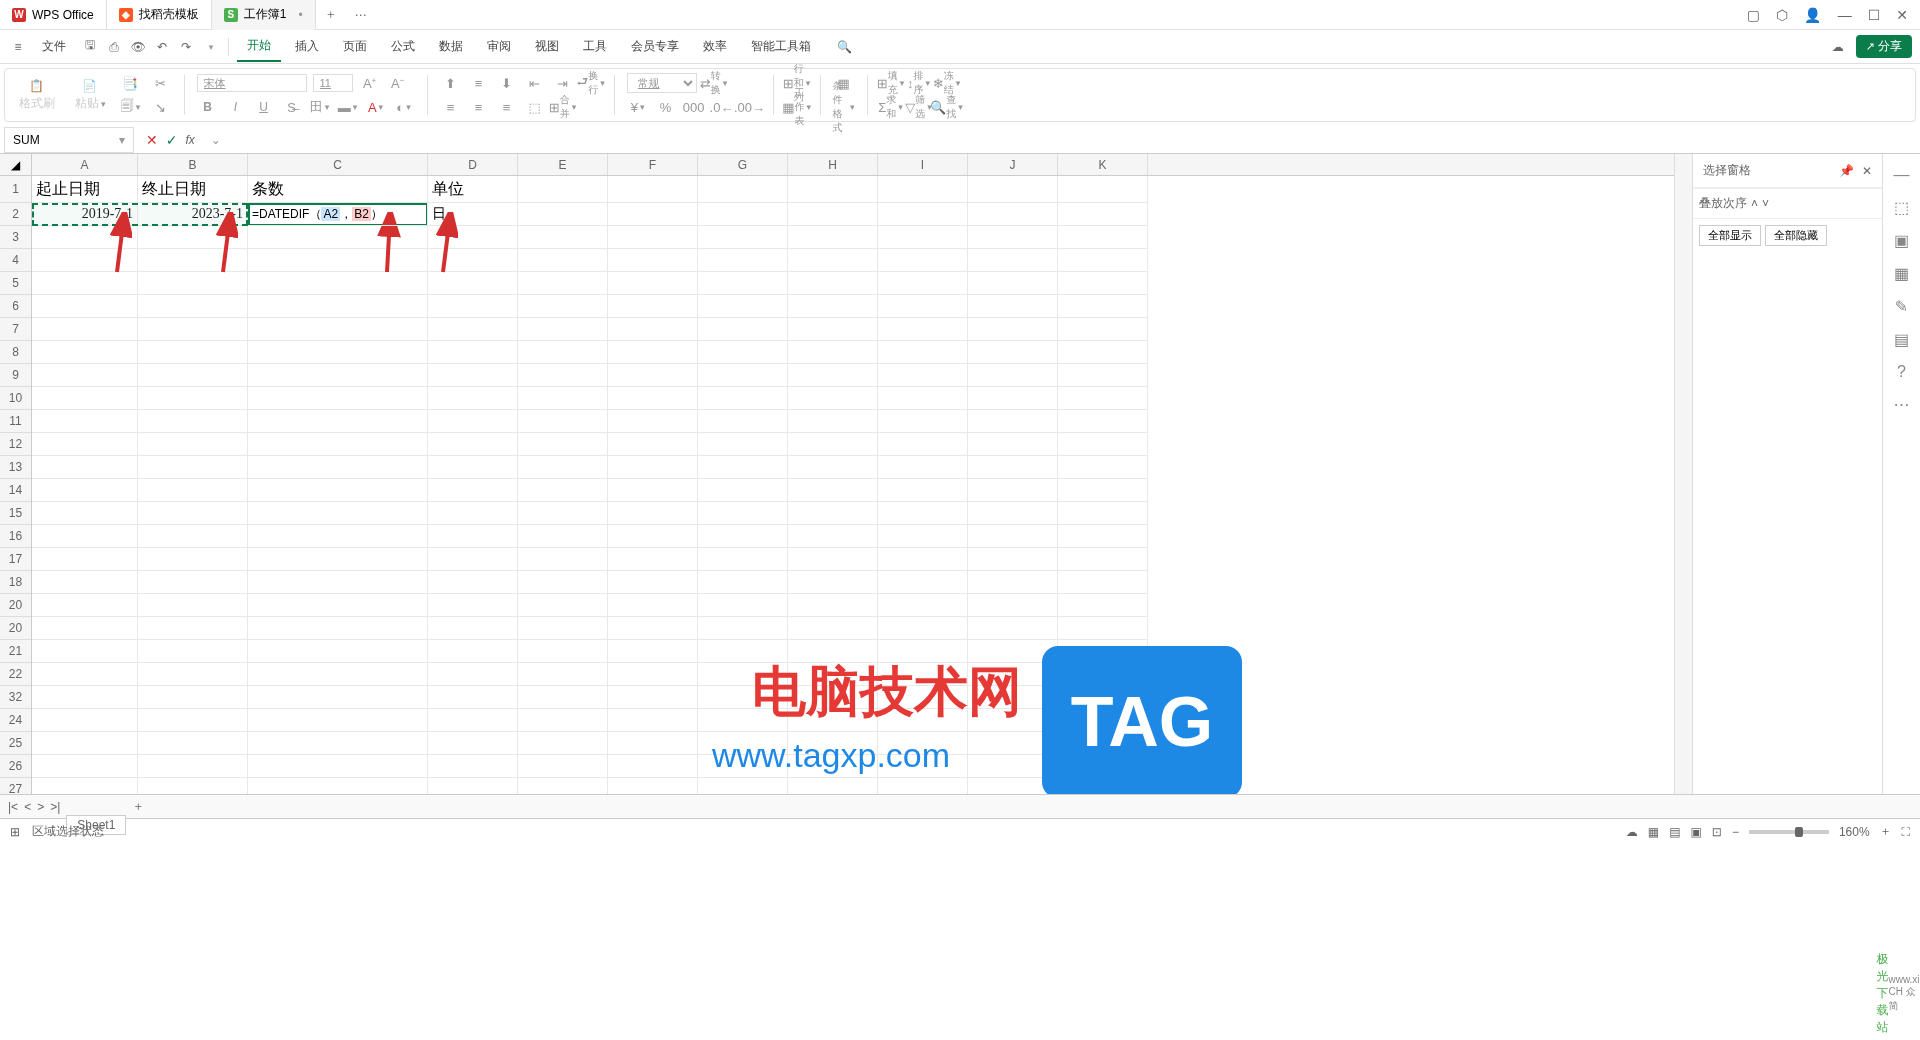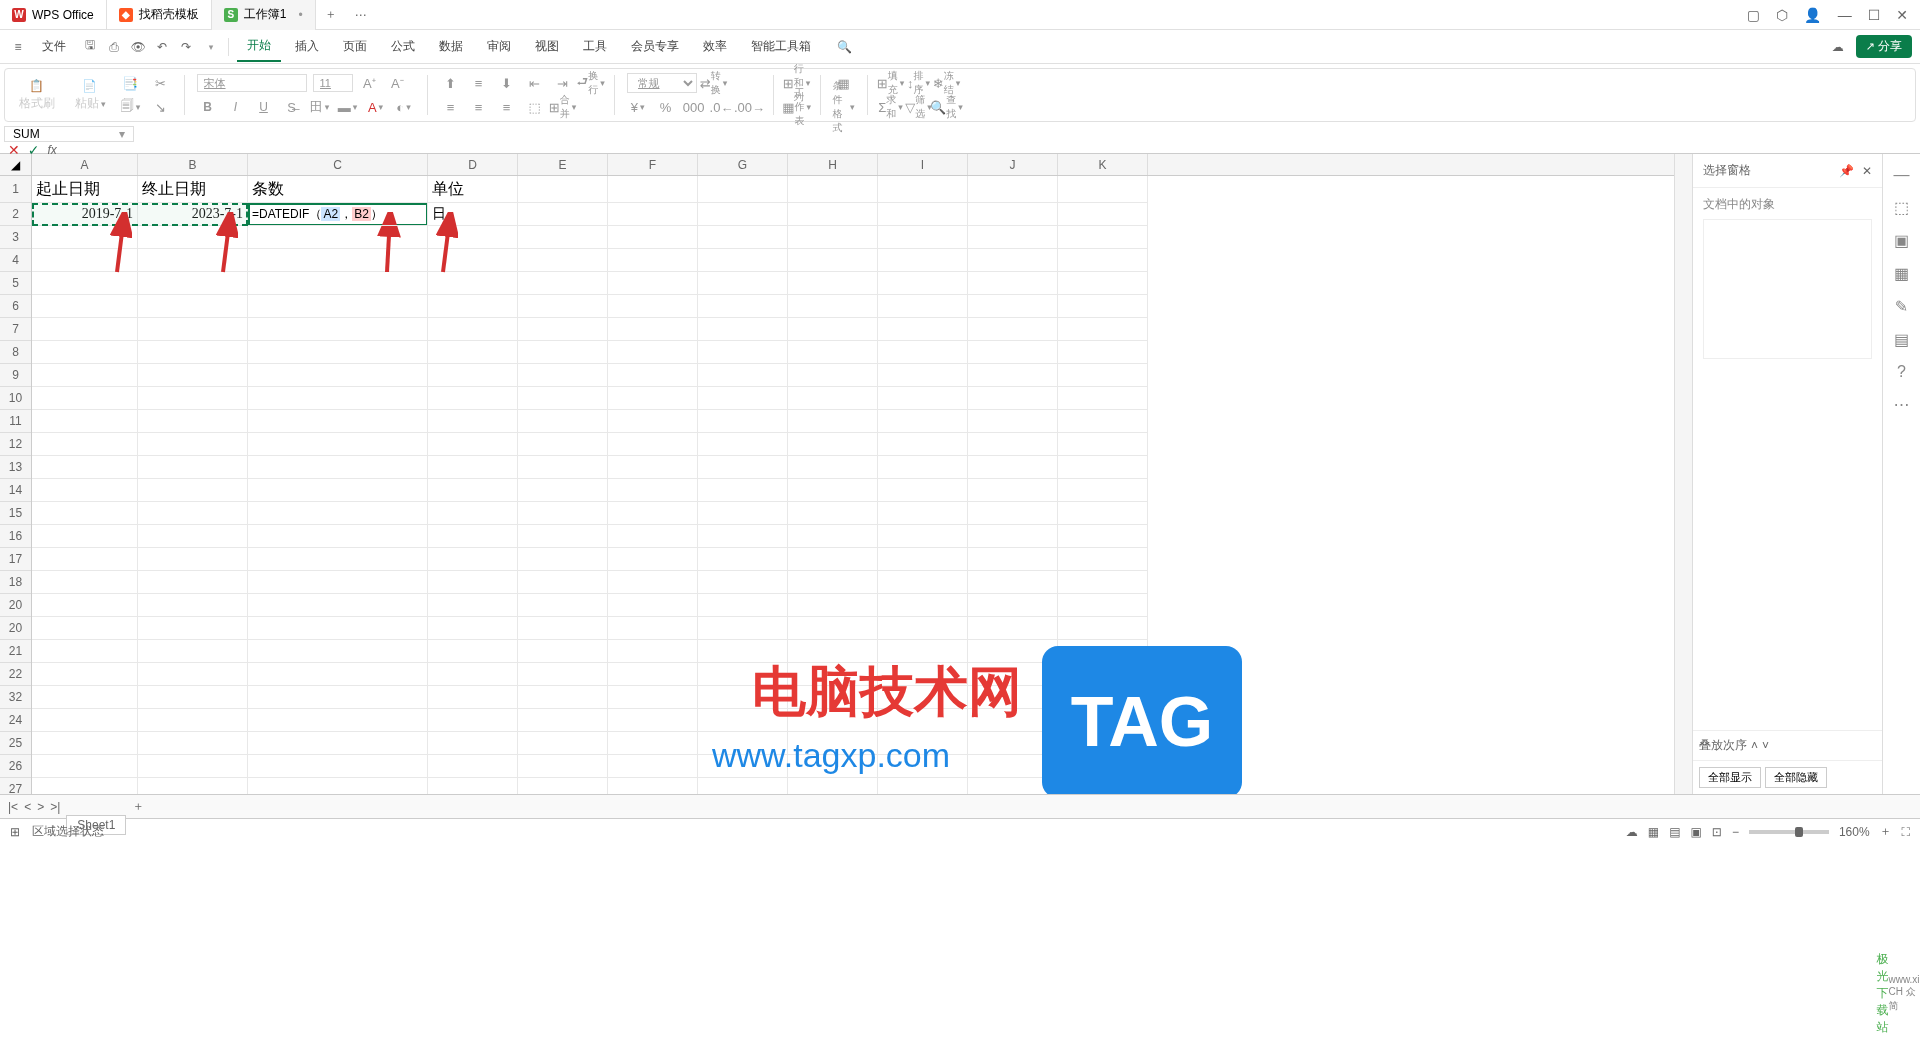--- a/index.html
+++ b/index.html
@@ -23,21 +23,21 @@
 .menu-right { margin-left: auto; display: flex; gap: 8px; align-items: center; }
 .share-btn { background: #0a7d4a; color: #fff; padding: 3px 10px; border-radius: 4px; font-size: 11px; cursor: pointer; }
 .ribbon { height: 54px; display: flex; align-items: center; padding: 2px 8px; gap: 8px; border: 1px solid #e0e0e0; margin: 4px; border-radius: 4px; }
 .ribbon-group { display: flex; flex-direction: column; gap: 2px; }
 .ribbon-row { display: flex; align-items: center; gap: 6px; }
 .ribbon-btn { display: flex; flex-direction: column; align-items: center; padding: 2px 6px; cursor: pointer; color: #666; font-size: 11px; gap: 2px; }
 .ribbon-btn.disabled { color: #ccc; }
 .ribbon-sep { width: 1px; height: 40px; background: #e0e0e0; margin: 0 4px; }
 .ribbon-small { width: 22px; height: 22px; display: inline-flex; align-items: center; justify-content: center; color: #999; cursor: pointer; font-size: 13px; }
 .ribbon-select { border: 1px solid #ddd; padding: 2px 6px; font-size: 11px; color: #999; background: #fff; text-decoration: underline; }
-.formulabar { height: 28px; display: flex; border-bottom: 1px solid #ccc; flex-direction: column; }
+.formulabar { height: 28px; display: flex; align-items: center; border-bottom: 1px solid #ccc; }
 .namebox { width: 130px; height: 26px; border: 1px solid #ddd; margin: 0 4px; display: flex; align-items: center; padding: 0 8px; justify-content: space-between; }
 .fx-controls { display: flex; gap: 8px; padding: 0 8px; align-items: center; }
 .fx-controls .fx-cancel { color: #d32f2f; cursor: pointer; font-size: 14px; }
 .fx-controls .fx-confirm { color: #0a7d4a; cursor: pointer; font-size: 14px; }
 .fx-label { font-style: italic; color: #666; }
 .formula-input { flex: 1; padding: 0 8px; font-family: Consolas, monospace; font-size: 13px; }
 .sheet-area { display: flex; height: 640px; position: relative; }
 .sheet-main { flex: 1; position: relative; overflow: hidden; }
 .col-headers { display: flex; height: 22px; background: #f5f5f5; border-bottom: 1px solid #ccc; }
 .corner { width: 32px; border-right: 1px solid #ccc; background: #f5f5f5; display: flex; align-items: center; justify-content: center; }
@@ -687,24 +687,20 @@
         </div>
     </div>
   </div>
   <div class="vscroll"></div>
 
   <div class="side-panel">
     <div class="side-header">
       <span>选择窗格</span>
       <span><span style="margin-right:8px">📌</span><span>✕</span></span>
     </div>
-    <div class="side-body">
-      <span>文档中的对象</span>
-      <div class="side-box"></div>
-    </div>
     <div class="side-footer">
       <span>叠放次序</span>
       <span>˄</span>
       <span>˅</span>
       <span style="flex:1"></span>
     </div>
     <div class="side-footer">
       <button>全部显示</button>
       <button>全部隐藏</button>
     </div>

